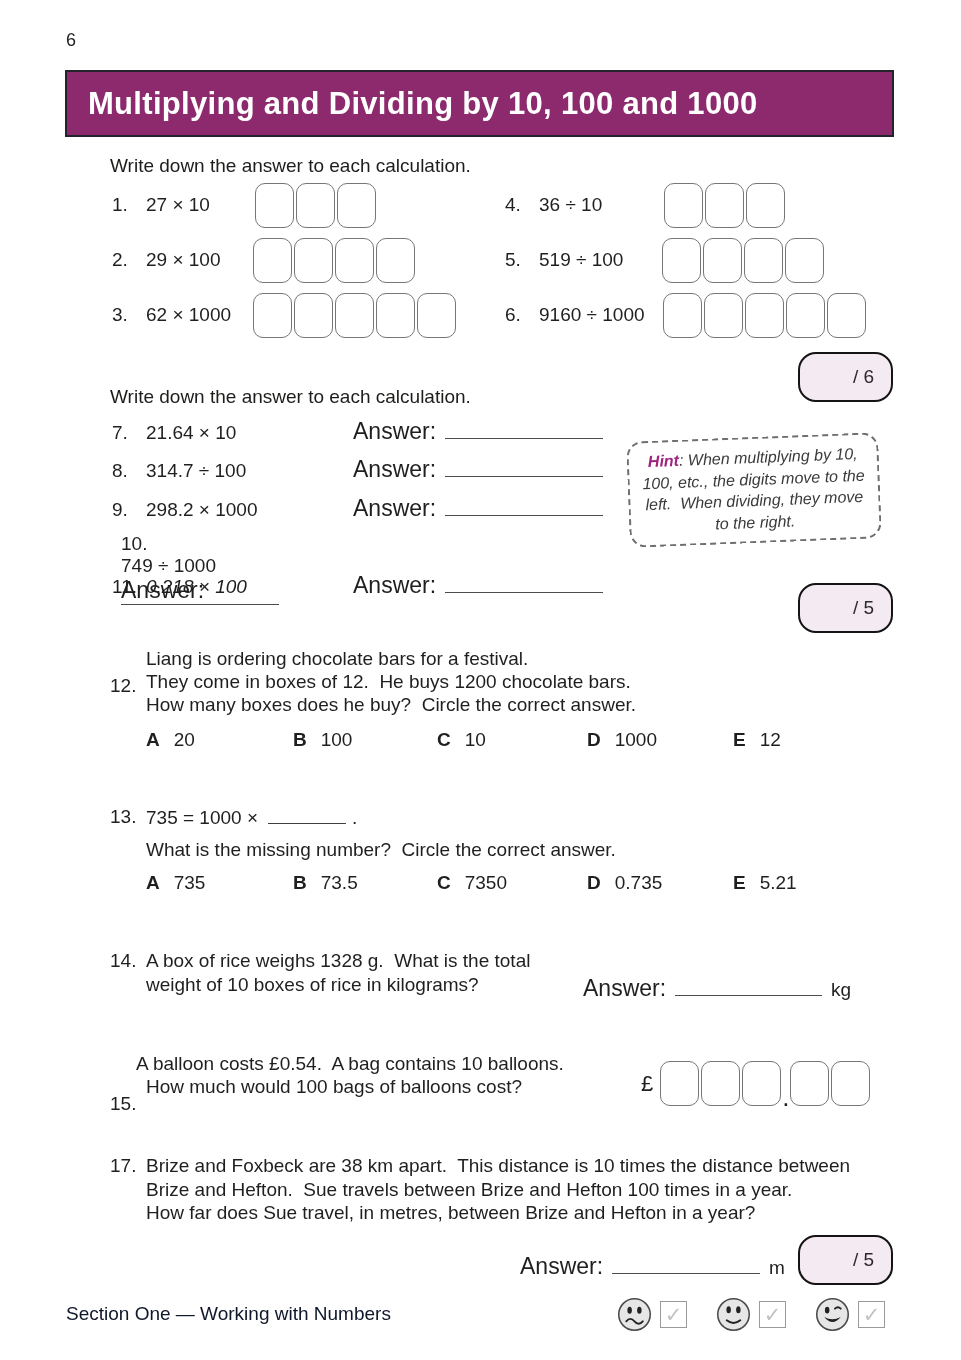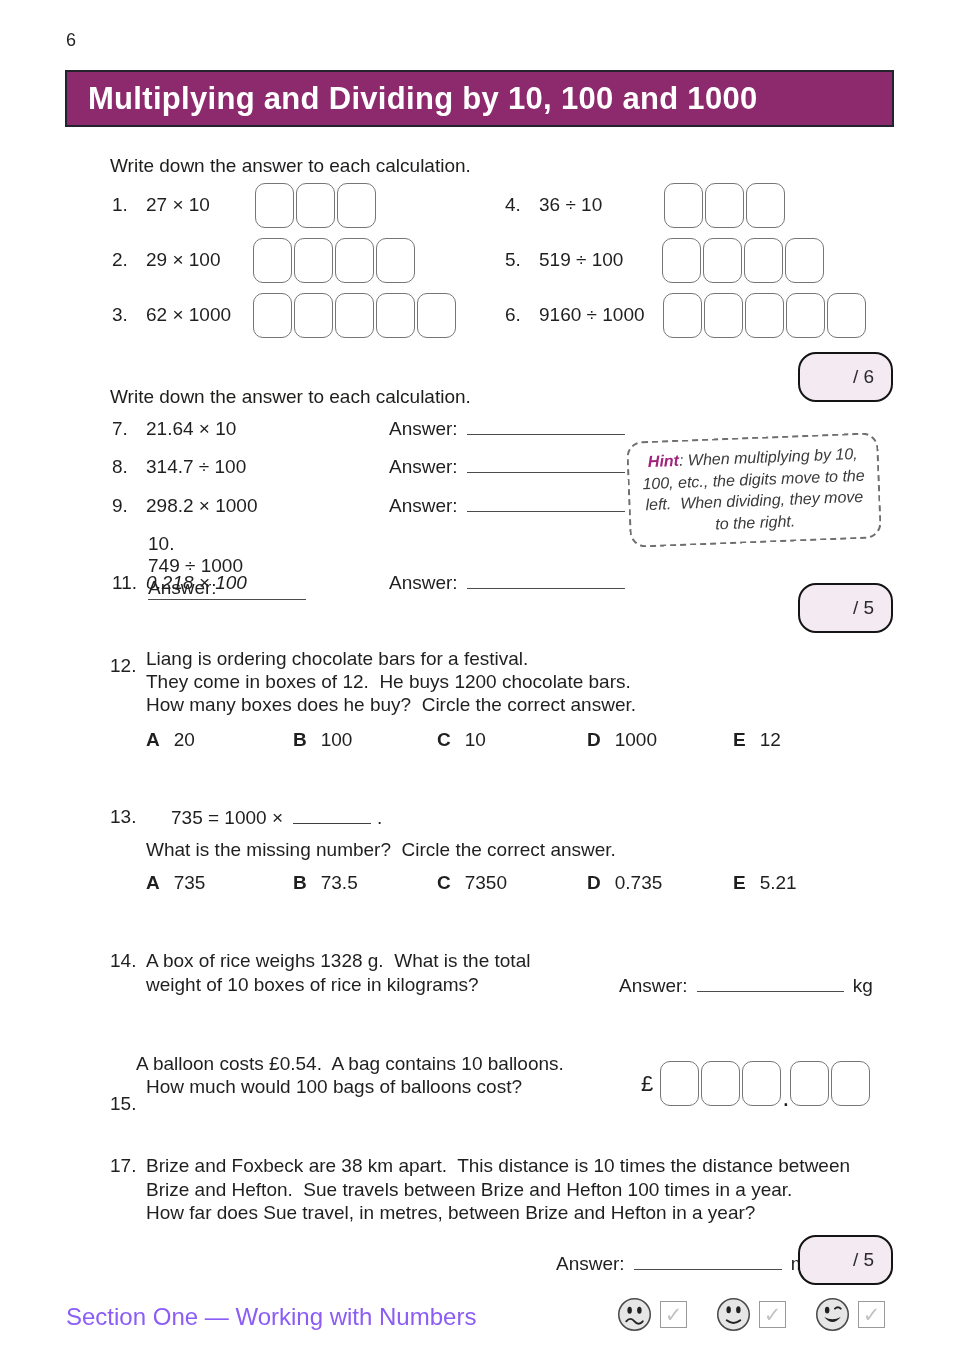--- a/index.html
+++ b/index.html
@@ -12,21 +12,21 @@
     overflow:hidden;
   }
   .abs { position:absolute; }
   .pre { white-space:pre; }
 
   
   .page-num { left:66px; top:30px; font-size:18px; color:#222; }
 
   
   .banner {
-    left:65px; top:70px; width:829px; height:57px;
+    left:65px; top:70px; width:829px; height:67px;
     background:#8c2a6d;
     border:2.5px solid #23232d;
     display:flex; align-items:center;
     padding-left:21px;
   }
   .banner-title {
     color:#ffffff; font-size:31px; font-weight:bold; letter-spacing:0.3px;
     white-space:pre;
   }
 
@@ -50,21 +50,21 @@
     background:#f4eaf2;
     border:2.5px solid #141414;
     border-radius:18px;
     display:flex; align-items:center; justify-content:flex-end;
     padding-right:17px;
     font-size:19px; color:#2a2a2a;
   }
 
   
   .arow { display:flex; align-items:baseline; }
-  .alabel { font-size:19px; white-space:pre;margin-left:36px; }
+  .alabel { font-size:23px; white-space:pre; }
   .aline {
     display:inline-block; width:158px;
     border-bottom:1.7px solid #4c4c4c;
     margin-left:9px;
   }
   .unit { font-size:19px; margin-left:9px; white-space:pre; }
 
   
   .hint {
     left:628px; top:437px; width:252px; min-height:104px;
@@ -92,21 +92,21 @@
     border-bottom:1.8px solid #3f3f3f;
     margin:0 6px 0 10px;
   }
 
   
   .moneyrow { display:flex; align-items:center; }
   .pound { font-size:22px; margin-right:7px; }
   .dot { font-size:26px; align-self:flex-end; line-height:0.6; padding:0 1px; }
 
   
-  .footer-title { font-size:24px; color:#8b5cf6; white-space:pre; }
+  .footer-title { font-size:19px; color:#0f172a; white-space:pre; }
   .face-group { display:flex; align-items:center; gap:8px; }
   .checkbox {
     width:27px; height:27px;
     border:1.6px solid #9a9a9a;
     background:#fff;
     display:flex; align-items:center; justify-content:center;
     font-size:21px; color:#c2c2c2;
   }
 </style>
 </head>
@@ -222,21 +222,21 @@
   <span class="qnum">11.</span>
   <span class="qexpr" style="width:207px;font-style:italic;">0.218 × 100</span>
   <span class="alabel">Answer:</span>
   <span class="aline"></span>
 </div>
 
 <div class="abs hint"><span class="hint-label">Hint</span><span>: When multiplying by 10, 100, etc., the digits move to the left.  When dividing, they move to the right.</span></div>
 
 <div class="abs score" style="left:798px; top:583px;">/ 5</div>
 
-<div class="abs qline" style="left:110px; top:656px;">12.</div>
+<div class="abs qline" style="left:110px; top:676px;">12.</div>
 <div class="abs qline" style="left:146px; top:649px;">Liang is ordering chocolate bars for a festival.</div>
 <div class="abs qline" style="left:146px; top:672px;">They come in boxes of 12.  He buys 1200 chocolate bars.</div>
 <div class="abs qline" style="left:146px; top:695px;">How many boxes does he buy?  Circle the correct answer.</div>
 
 <div class="abs opt" style="left:146px; top:729px;">
   <span class="opt-letter">A</span>
   <span>20</span>
 </div>
 <div class="abs opt" style="left:293px; top:729px;">
   <span class="opt-letter">B</span>
@@ -249,21 +249,21 @@
 <div class="abs opt" style="left:587px; top:729px;">
   <span class="opt-letter">D</span>
   <span>1000</span>
 </div>
 <div class="abs opt" style="left:733px; top:729px;">
   <span class="opt-letter">E</span>
   <span>12</span>
 </div>
 
 <div class="abs qline" style="left:110px; top:807px;">13.</div>
-<div class="abs arow" style="left:146px; top:807px;margin-left:25px;">
+<div class="abs arow" style="left:146px; top:807px;">
   <span class="qexpr">735 = 1000 ×</span>
   <span class="blank76"></span>
   <span class="qexpr">.</span>
 </div>
 <div class="abs qline" style="left:146px; top:840px;">What is the missing number?  Circle the correct answer.</div>
 
 <div class="abs opt" style="left:146px; top:872px;">
   <span class="opt-letter">A</span>
   <span>735</span>
 </div>

